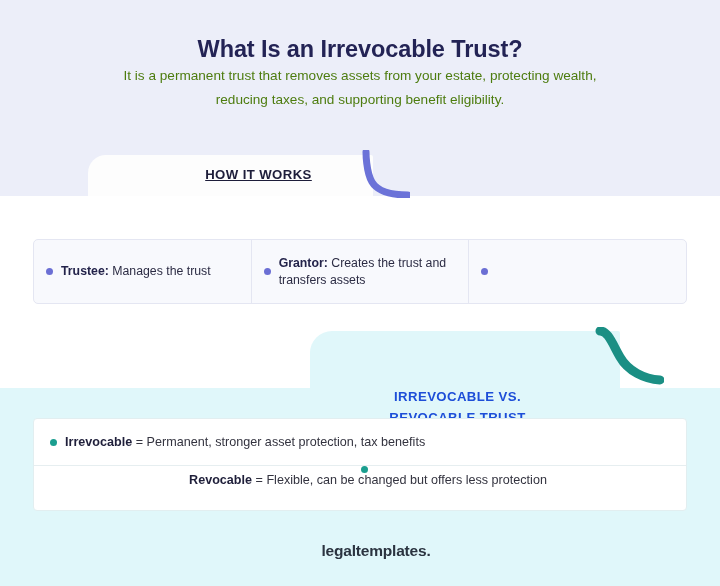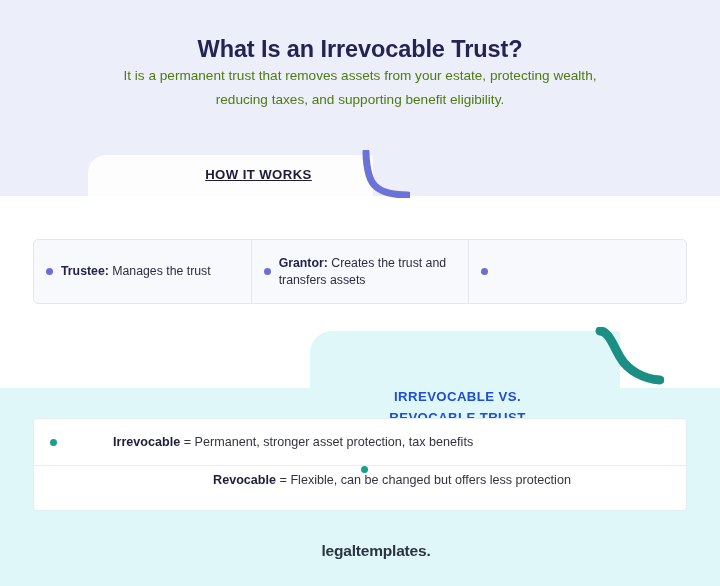--- a/index.html
+++ b/index.html
@@ -124,21 +124,21 @@
     padding-left:16px;
   }
   .compare-row + .compare-row { border-top:1px solid #e6eef0;flex-direction:column; }
   .compare-bullet {
     width:7px; height:7px; border-radius:50%;
     background:#1a9e8f;
     flex:0 0 auto;
     margin-right:8px;
   }
   .compare-text { font-size:12.6px; color:#33333f; }
-  .compare-text b { font-weight:bold; color:#1f1f3a;margin-left:48px; }
+  .compare-text b { font-weight:bold; color:#1f1f3a; }
 
   
   .footer-logo {
     position:absolute; left:0; top:542px; width:720px;
     text-align:center;
     font-size:15.5px; font-weight:bold;
     color:#2b3440;
     letter-spacing:-0.2px;
     padding-left:32px;
   }

